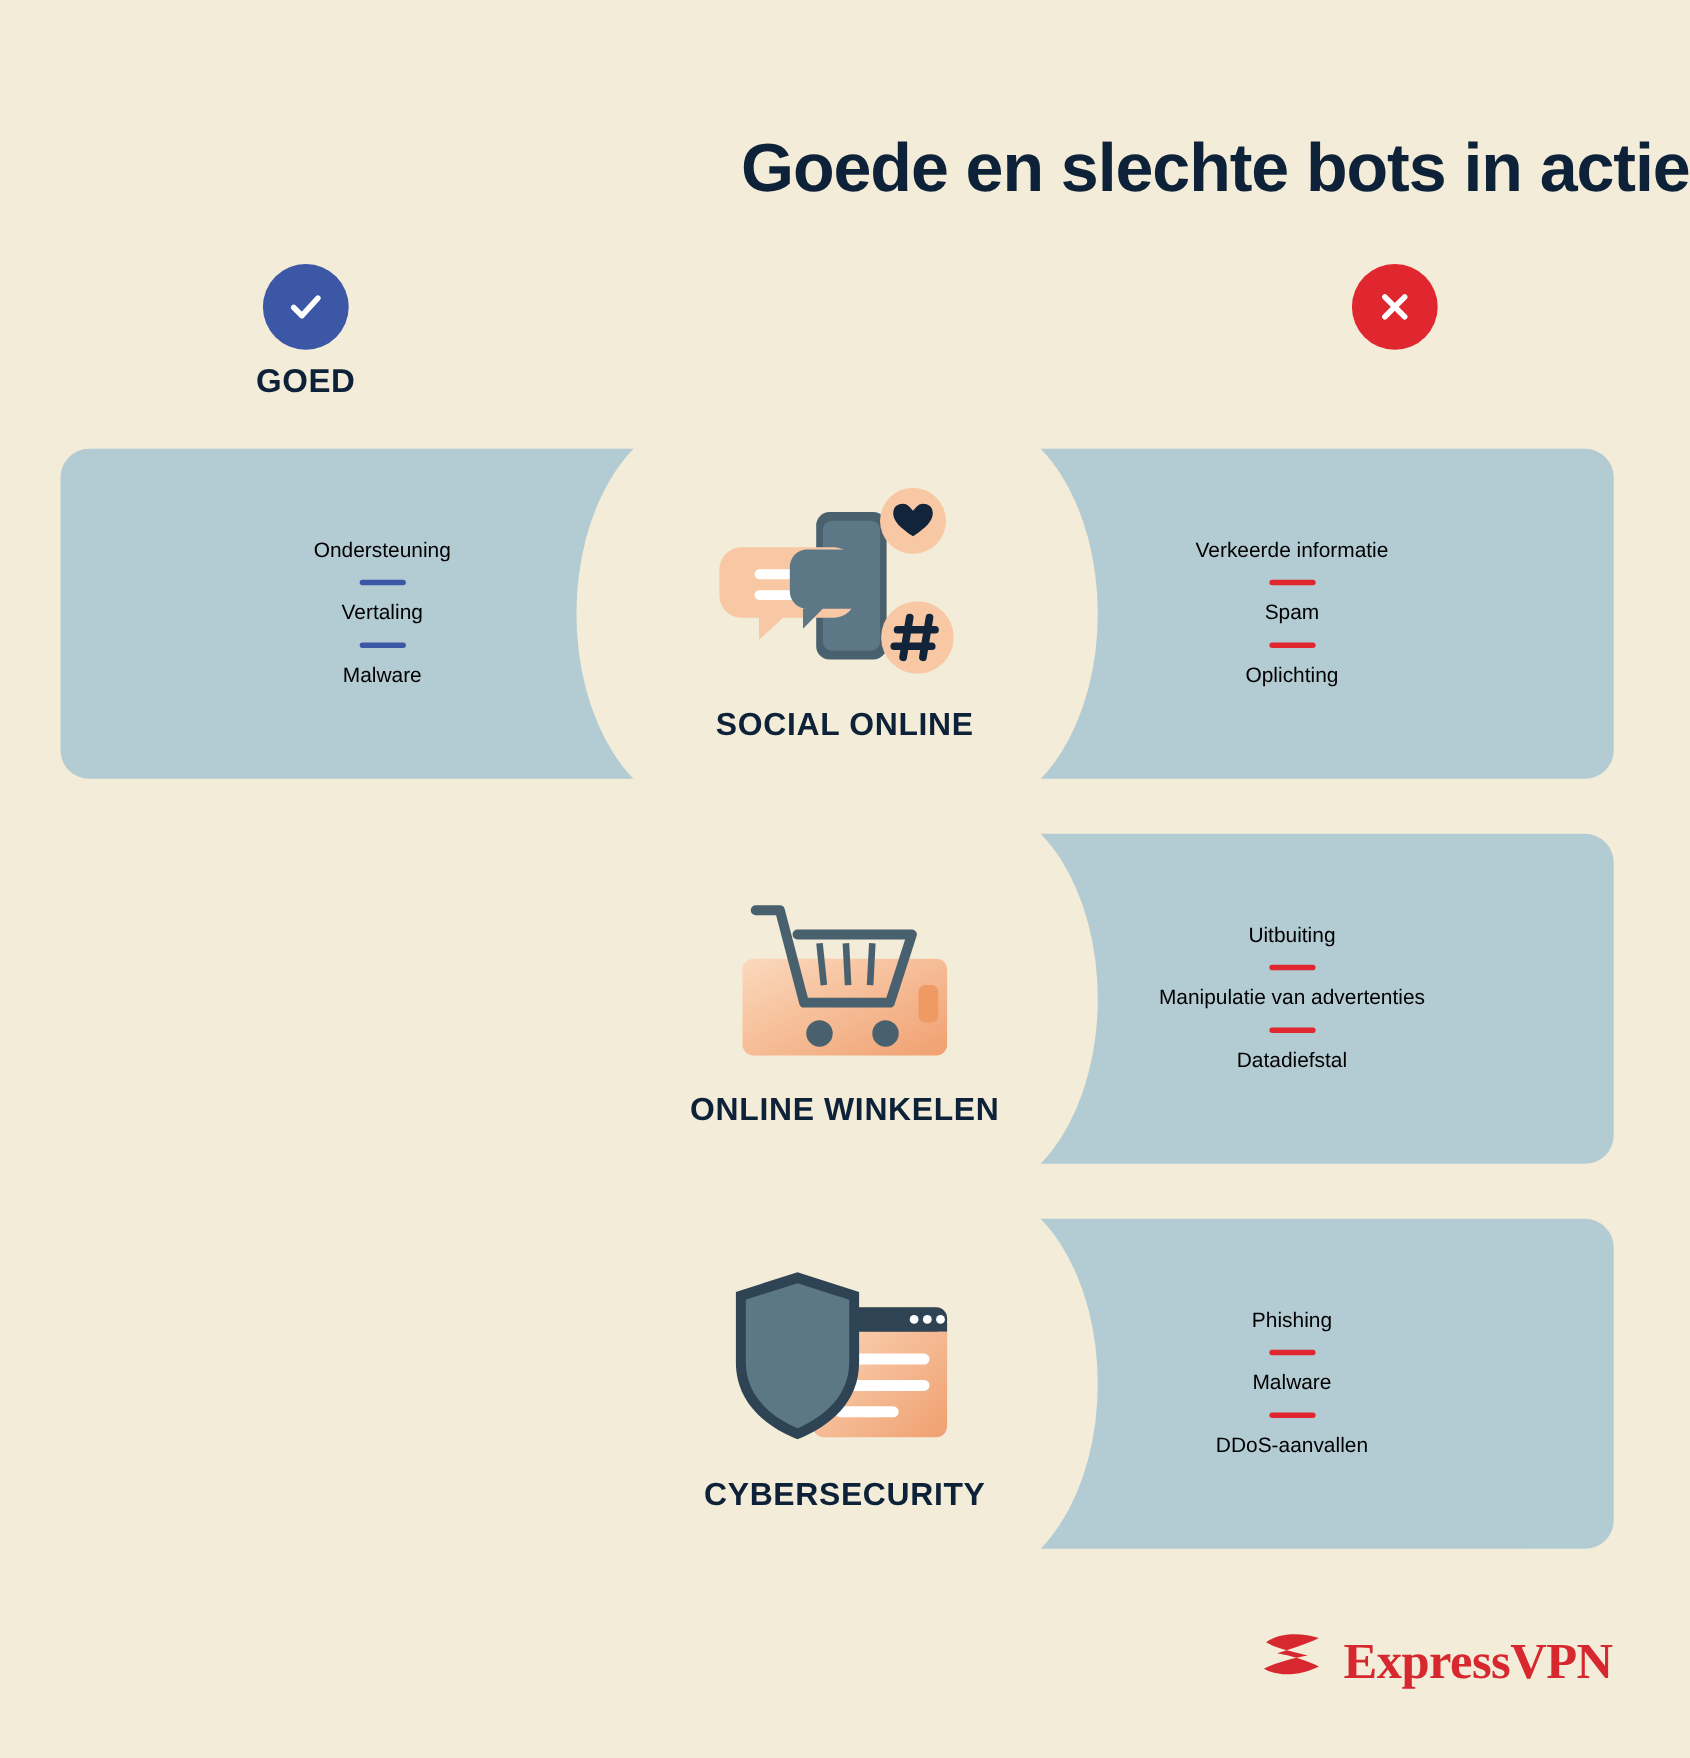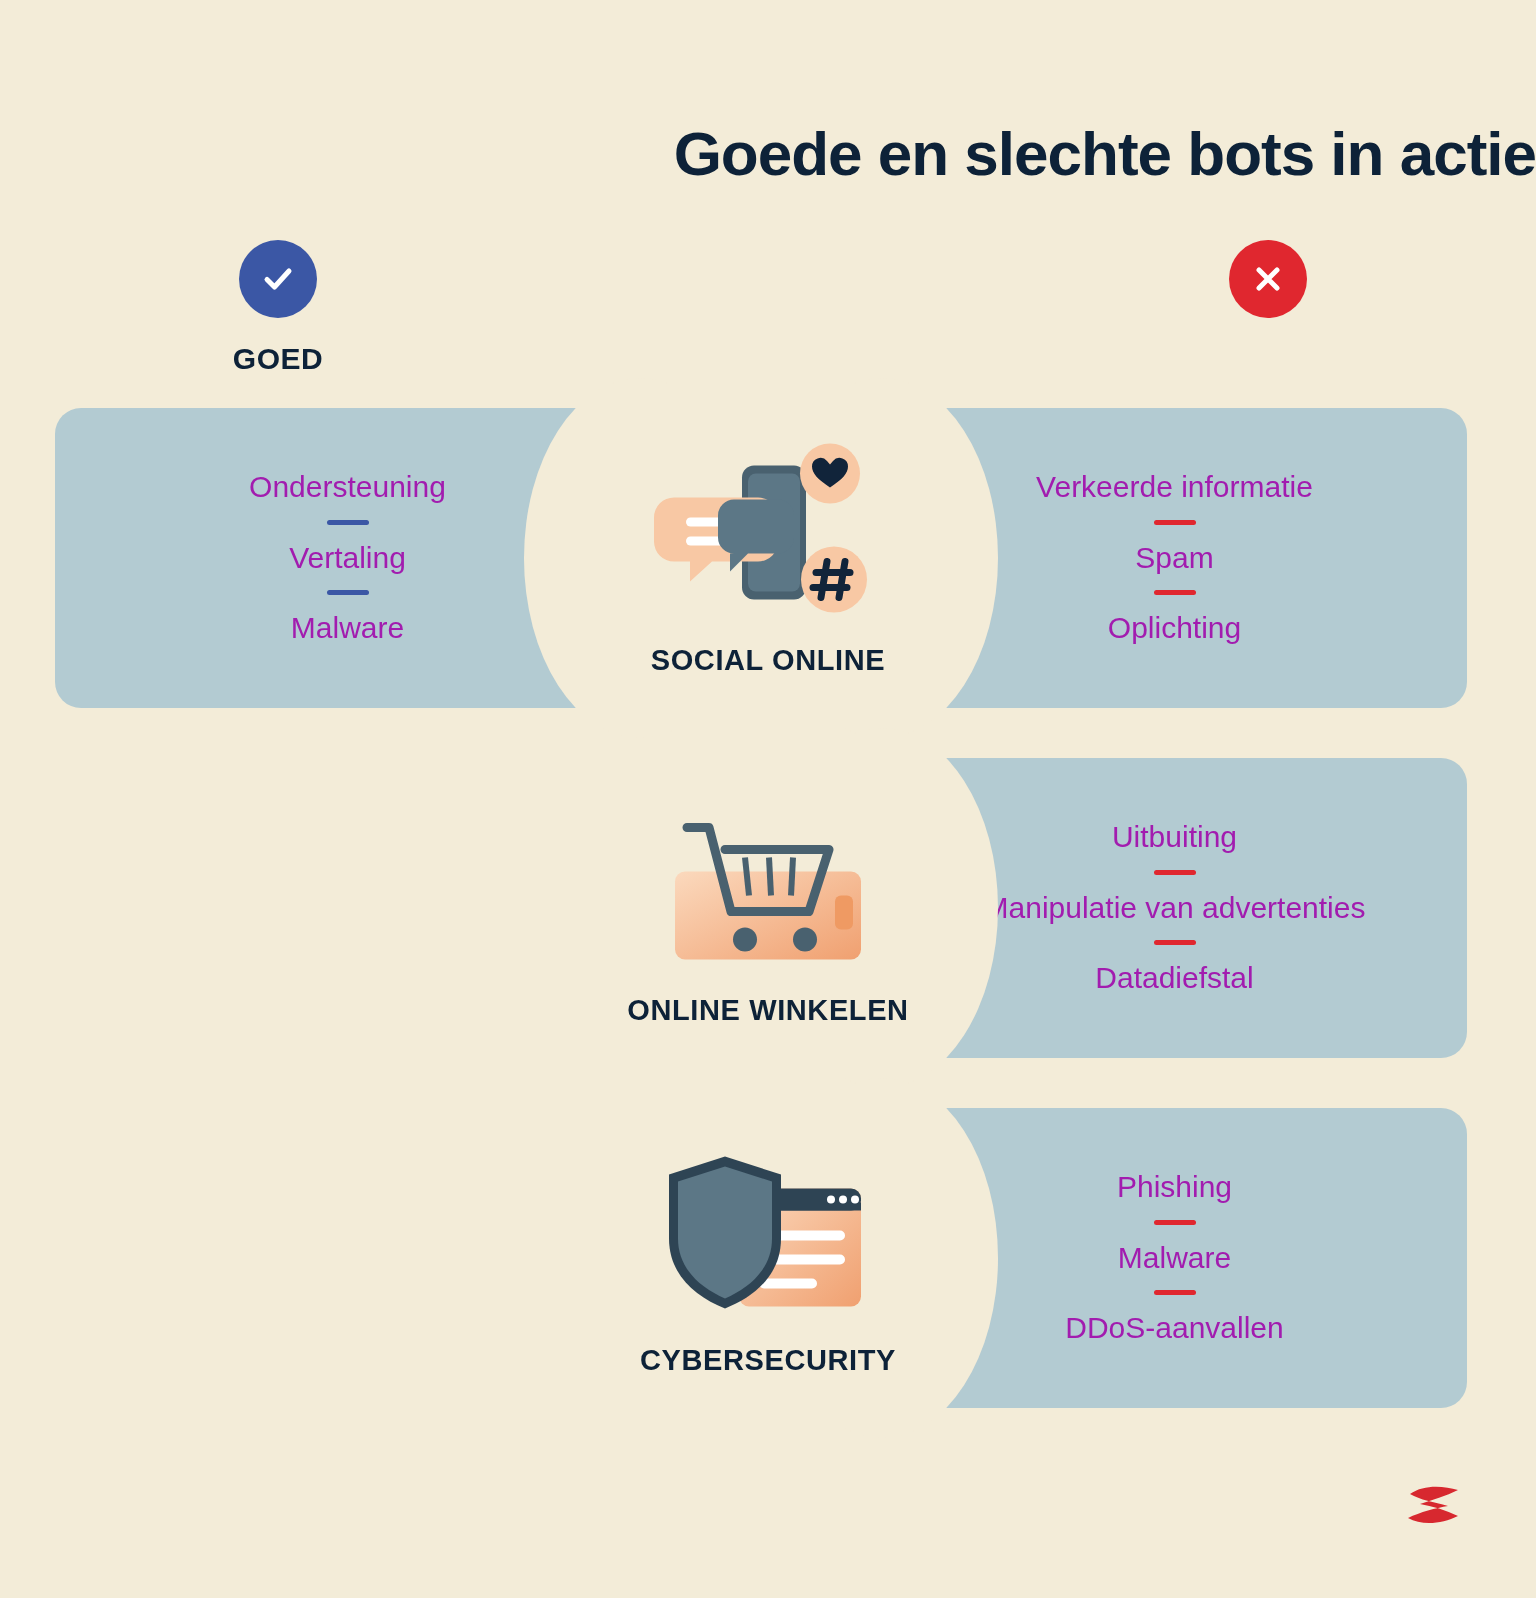--- a/index.html
+++ b/index.html
@@ -47,21 +47,21 @@
     margin: 0 auto;
     display: flex;
     align-items: center;
     justify-content: center;
   }
   .circle-badge.good { background: #3b57a5; }
   .circle-badge.bad  { background: #e0272f; }
   .circle-badge svg { display: block; }
 
   .hdr-label {
-    margin-top: 24px;
+    margin-top: 12px;
     font-size: 30px;
     font-weight: bold;
     letter-spacing: 0.5px;
     color: #0d2238;
   }
 
   
   .rows { position: relative; margin-top: 8px; }
 
   .row {
@@ -101,24 +101,24 @@
     width: 232px;
     height: 360px;
     background: #f3ecd8;
     border-radius: 50%;
     transform: translateY(-50%);
   }
   .panel.left::after  { right: -116px; }
   .panel.right::after { left: -116px; }
 
   .item {
-    font-size: 30px;
+    font-size: 19px;
     line-height: 1.25;
     text-align: center;
-    color: #a21caf;
+    color: #000000;
     white-space: nowrap;
   }
   .sep {
     width: 42px;
     height: 5px;
     border-radius: 3px;
     margin: 14px 0;
   }
   .sep.good { background: #3b57a5; }
   .sep.bad  { background: #e0272f; }
@@ -312,13 +312,14 @@
   </div>
 
 </div>
 
 <div class="footer">
   <div>
     <svg width="64" height="56" viewBox="0 0 64 56" aria-hidden="true">
       <path d="M8 14 C22 4 42 6 56 10 C44 16 30 20 18 24 C30 26 44 30 56 36 C40 44 20 46 6 38 C18 32 34 28 46 26 C32 22 18 20 8 14 Z" fill="#d7282f"></path>
     </svg>
   </div>
+  <div class="logo-text">ExpressVPN</div>
 </div>
 
 </body></html>

